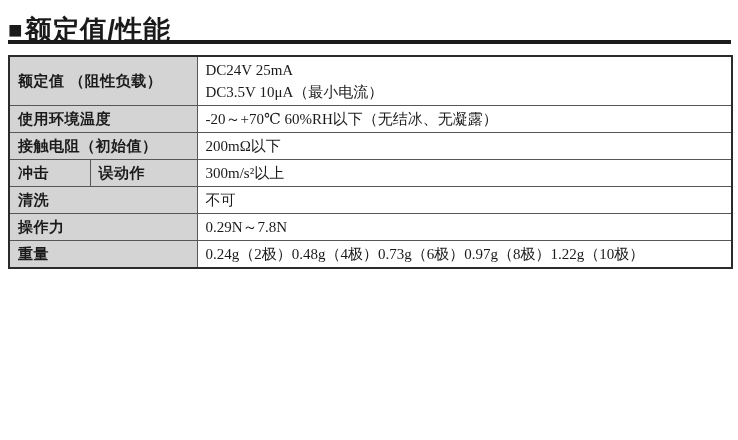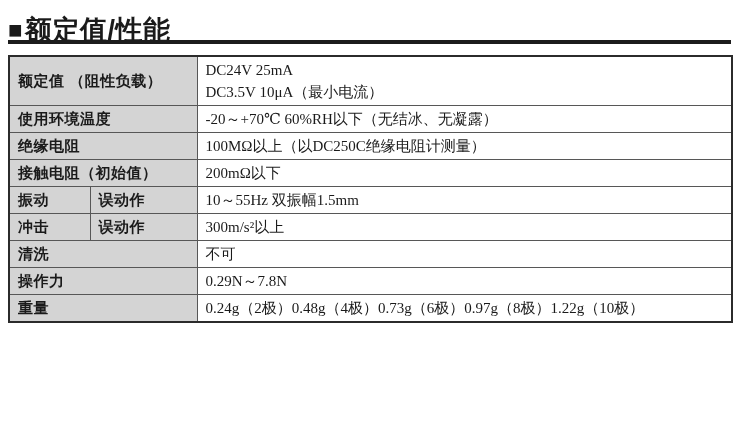--- a/index.html
+++ b/index.html
@@ -79,31 +79,22 @@
     <tr class="row-tall">
       <td class="label" colspan="2">额定值 （阻性负载）</td>
       <td class="value">DC24V  25mA
 DC3.5V  10μA（最小电流）</td>
     </tr>
     <tr class="row-std">
       <td class="label" colspan="2">使用环境温度</td>
       <td class="value">-20～+70℃  60%RH以下（无结冰、无凝露）</td>
     </tr>
     <tr class="row-std">
-      <td class="label" colspan="2">绝缘电阻</td>
-      <td class="value">100MΩ以上（以DC250C绝缘电阻计测量）</td>
-    </tr>
-    <tr class="row-std">
       <td class="label" colspan="2">接触电阻（初始值）</td>
       <td class="value">200mΩ以下</td>
-    </tr>
-    <tr class="row-std">
-      <td class="label">振动</td>
-      <td class="label">误动作</td>
-      <td class="value">10～55Hz  双振幅1.5mm</td>
     </tr>
     <tr class="row-std">
       <td class="label">冲击</td>
       <td class="label">误动作</td>
       <td class="value">300m/s²以上</td>
     </tr>
     <tr class="row-std">
       <td class="label" colspan="2">清洗</td>
       <td class="value">不可</td>
     </tr>

